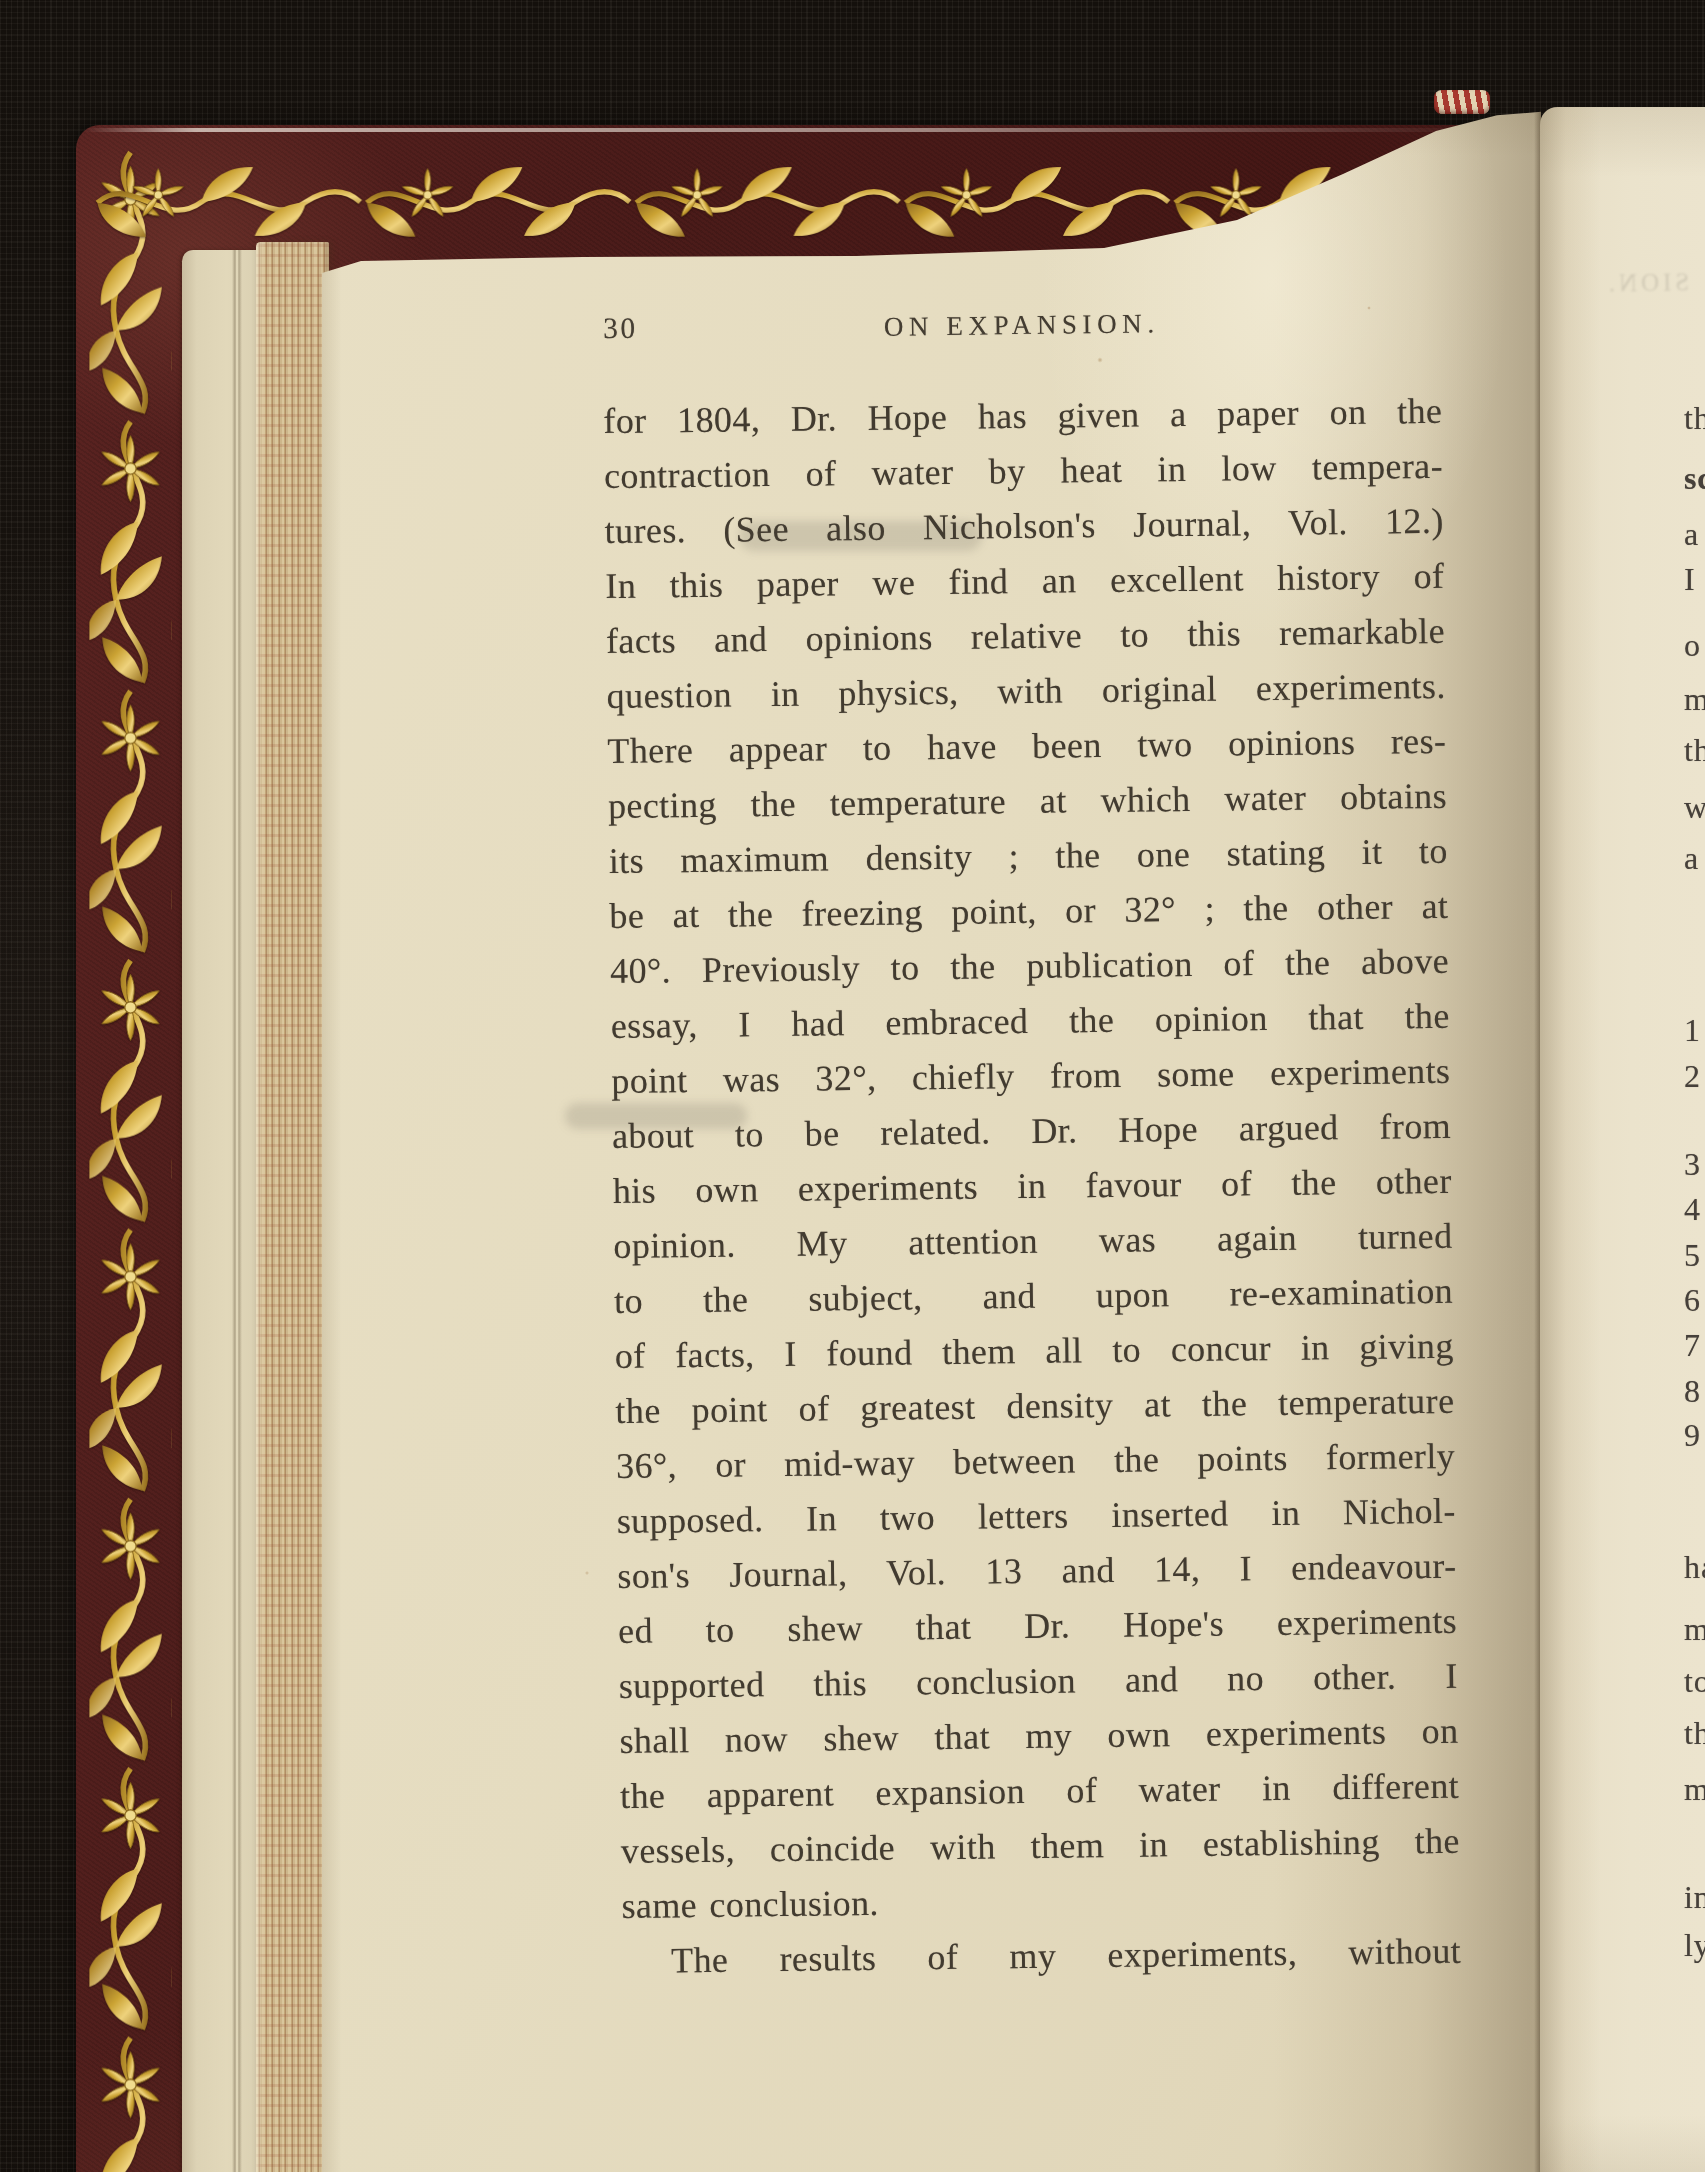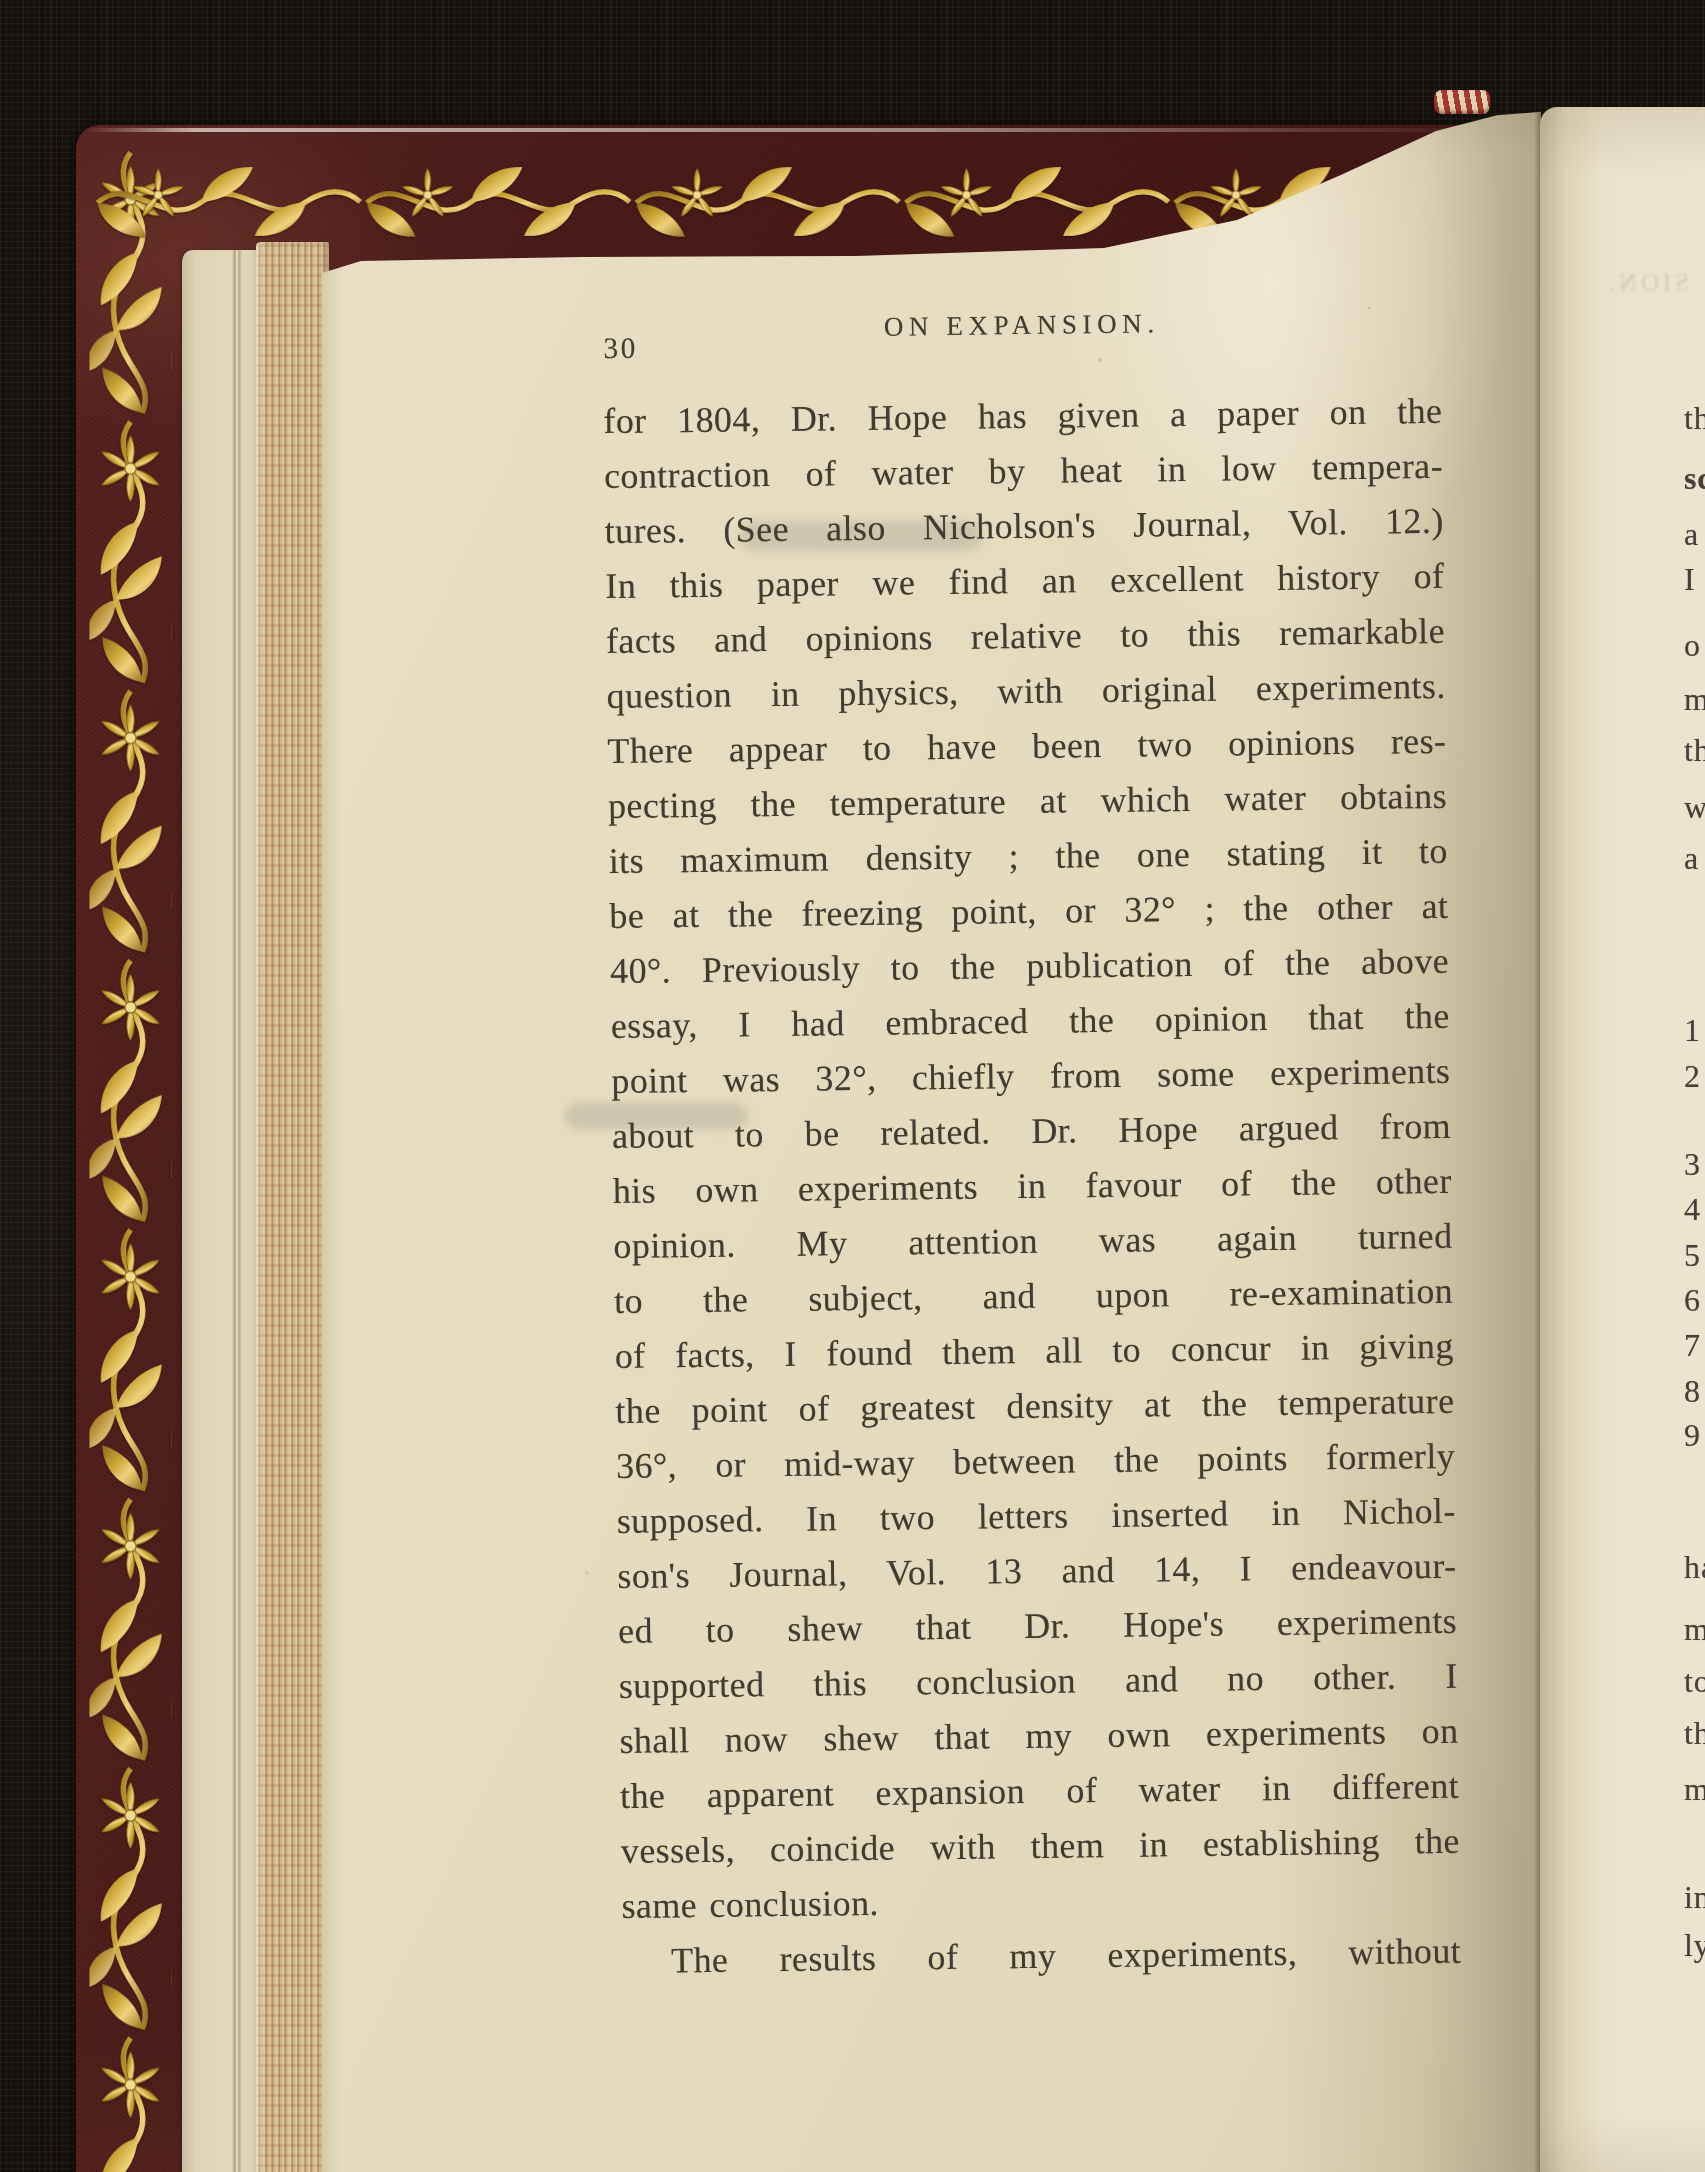--- a/index.html
+++ b/index.html
@@ -71,21 +71,21 @@
   
   .page::after{content:"";position:absolute;top:0;bottom:0;right:0;width:7px;
     background:linear-gradient(90deg,transparent,rgba(60,45,25,.45));}
   .smudge{position:absolute;background:rgba(95,90,80,.18);filter:blur(4.3px);border-radius:17.4px;}
 
   
   .rotor{position:absolute;left:280px;top:203px;width:839px;transform:rotate(-0.7deg);
     transform-origin:50% 0;color:#413a30;}
   .headrow{position:relative;height:40px;}
   .pagenum{position:absolute;left:0.9px;top:0;font-size:29.5px;letter-spacing:2.6px;color:#453e33;
-    text-shadow:0 0 0.9px rgba(60,52,40,.4);margin-top:20px;}
+    text-shadow:0 0 0.9px rgba(60,52,40,.4);}
   .runhead{position:absolute;left:0;right:0;top:2.6px;text-align:center;font-size:27px;
     letter-spacing:5.6px;color:#443d32;text-shadow:0 0 0.9px rgba(60,52,40,.4);}
   .bodytext{margin-top:42px;}
   .tline{height:55px;line-height:55px;font-size:36px;letter-spacing:0.4px;word-spacing:3px;
     text-align:justify;text-align-last:justify;white-space:nowrap;color:#423b30;
     text-shadow:0 0 0.9px rgba(62,54,42,.38);}
   .tline.noj{text-align-last:left;}
   .tline.indent{text-indent:49px;}
 
   

